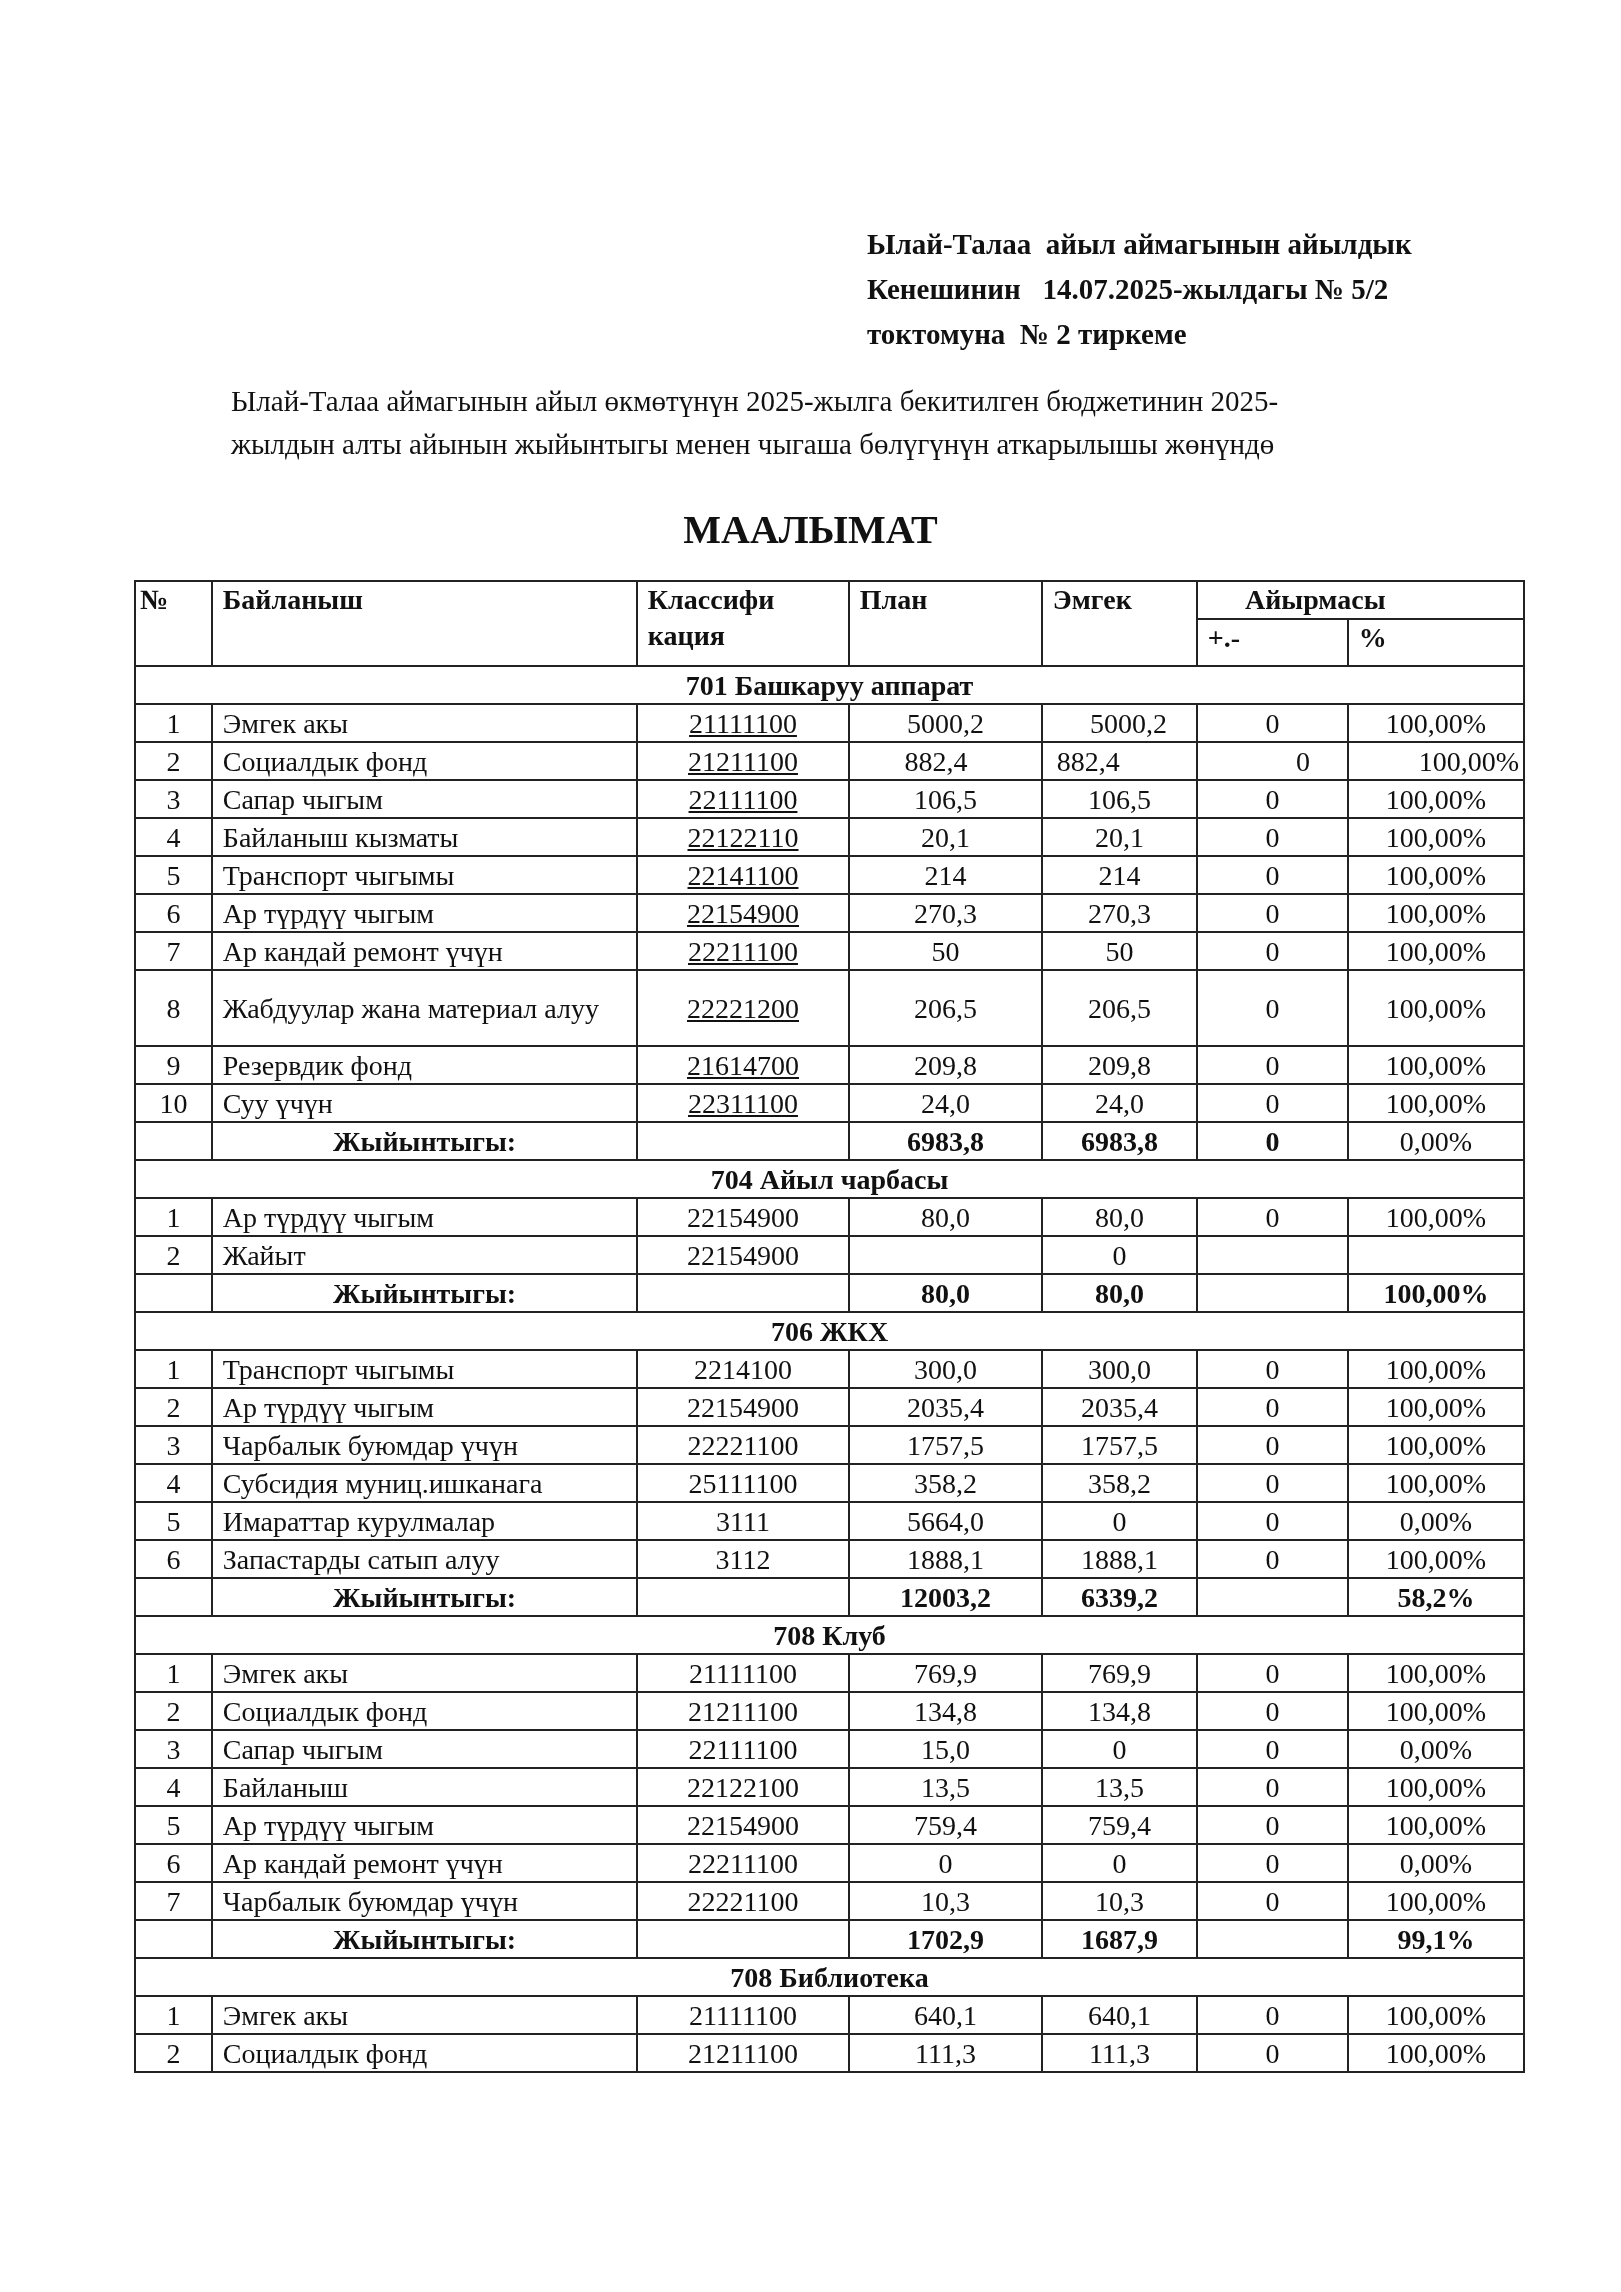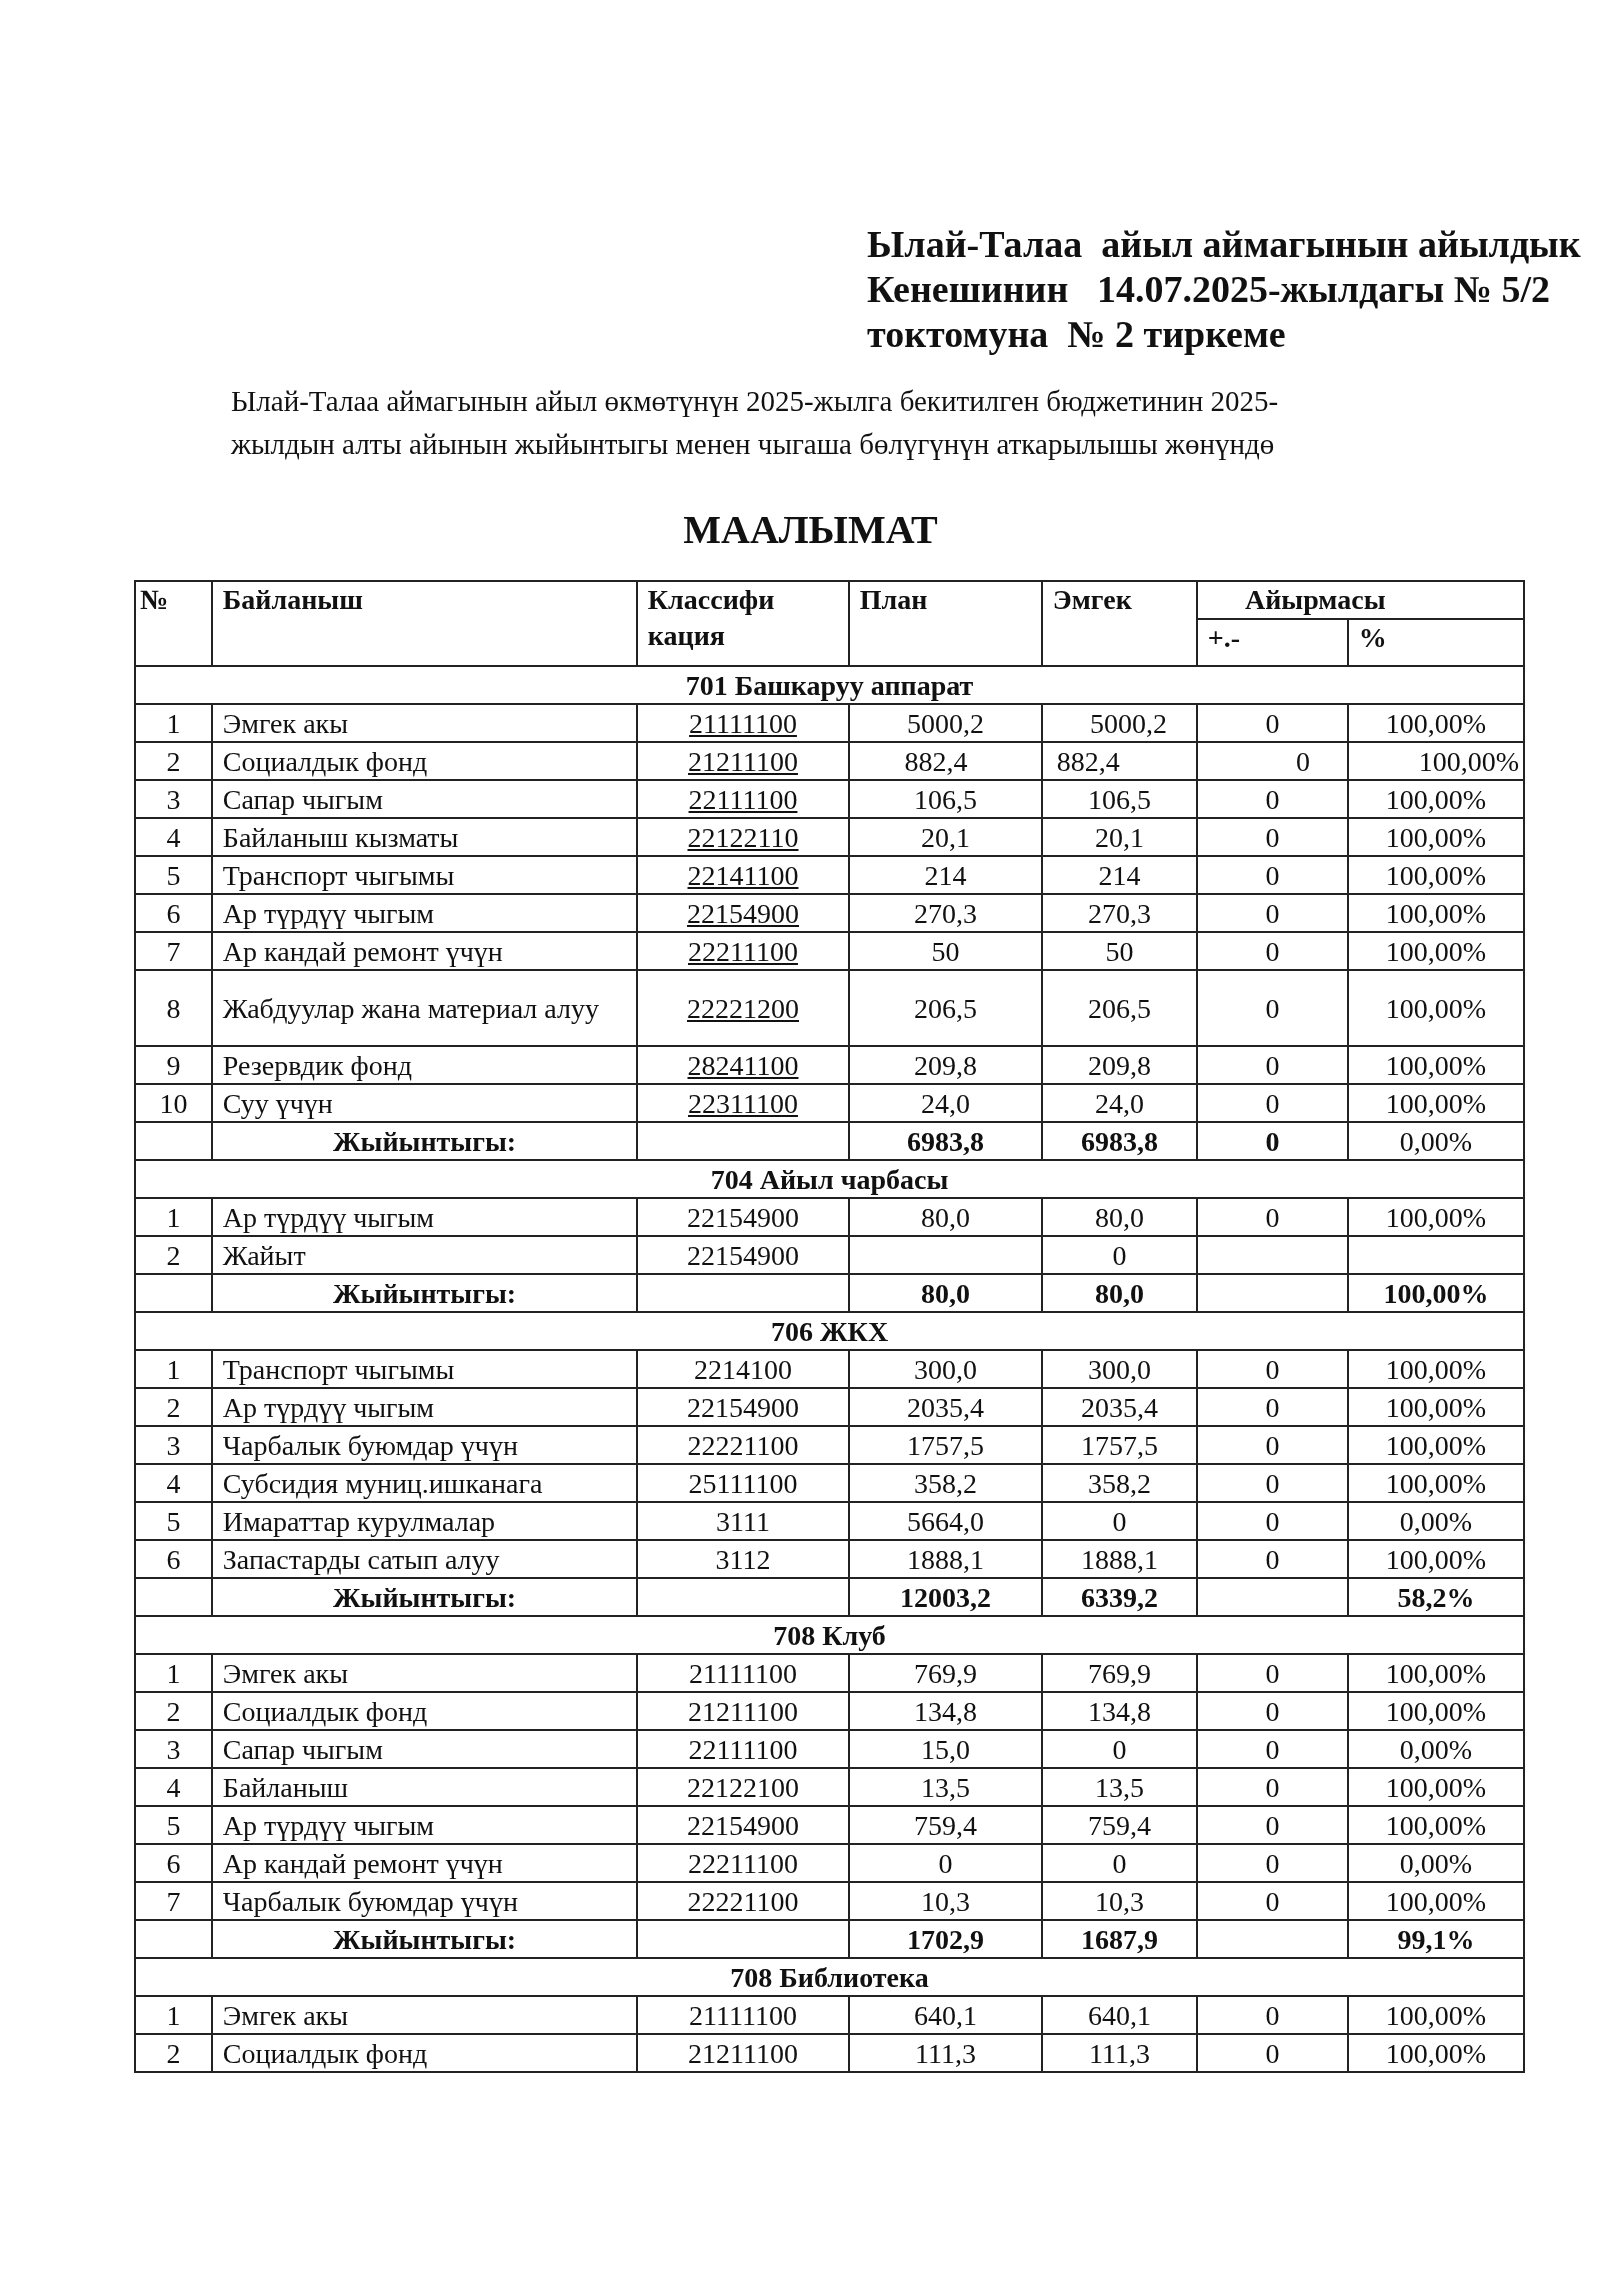--- a/index.html
+++ b/index.html
@@ -1,19 +1,19 @@
 <!DOCTYPE html>
 <html><head>
 <meta charset="utf-8">
 <style>
   html, body { margin: 0; padding: 0; background: #ffffff; }
   body { width: 1621px; height: 2293px; position: relative; overflow: hidden;
          font-family: "Liberation Serif", "DejaVu Serif", serif; color: #111111; }
   .annex { position: absolute; left: 867px; top: 222px; width: 686px;
-           font-weight: bold; font-size: 38px; line-height: 45px; white-space: pre; }
+           font-weight: bold; font-size: 29px; line-height: 45px; white-space: pre; }
   .subtitle { position: absolute; left: 231px; top: 380px; width: 1264px;
               font-size: 29px; line-height: 43px; }
   .doc-title { position: absolute; left: 0; width: 1621px; top: 506px; text-align: center;
                font-weight: bold; font-size: 40px; }
   table.budget { position: absolute; left: 134px; top: 580px; border-collapse: collapse;
                  table-layout: fixed; width: 1390px; font-size: 28px; }
   table.budget td { border: 2px solid #222; padding: 0 9.8px; height: 36px; line-height: 35px;
                     white-space: nowrap; overflow: visible; }
   .hdr td { font-weight: bold; vertical-align: top; height: 37px; }
   .hdr td.sub { height: 45px; vertical-align: top; }
@@ -136,21 +136,21 @@
         <td class="c-name wrap" style="height: 74px; border-radius: 7px;">Жабдуулар жана материал алуу</td>
         <td class="c-code"><span class="u">22221200</span></td>
         <td class="c-num">206,5</td>
         <td class="c-num">206,5</td>
         <td class="c-num">0</td>
         <td class="c-num">100,00%</td>
       </tr>
       <tr>
         <td class="c-no">9</td>
         <td class="c-name">Резервдик фонд</td>
-        <td class="c-code"><span class="u">28241100</span></td>
+        <td class="c-code"><span class="u">21614700</span></td>
         <td class="c-num">209,8</td>
         <td class="c-num">209,8</td>
         <td class="c-num">0</td>
         <td class="c-num">100,00%</td>
       </tr>
       <tr>
         <td class="c-no">10</td>
         <td class="c-name">Суу үчүн</td>
         <td class="c-code"><span class="u">22311100</span></td>
         <td class="c-num">24,0</td>

